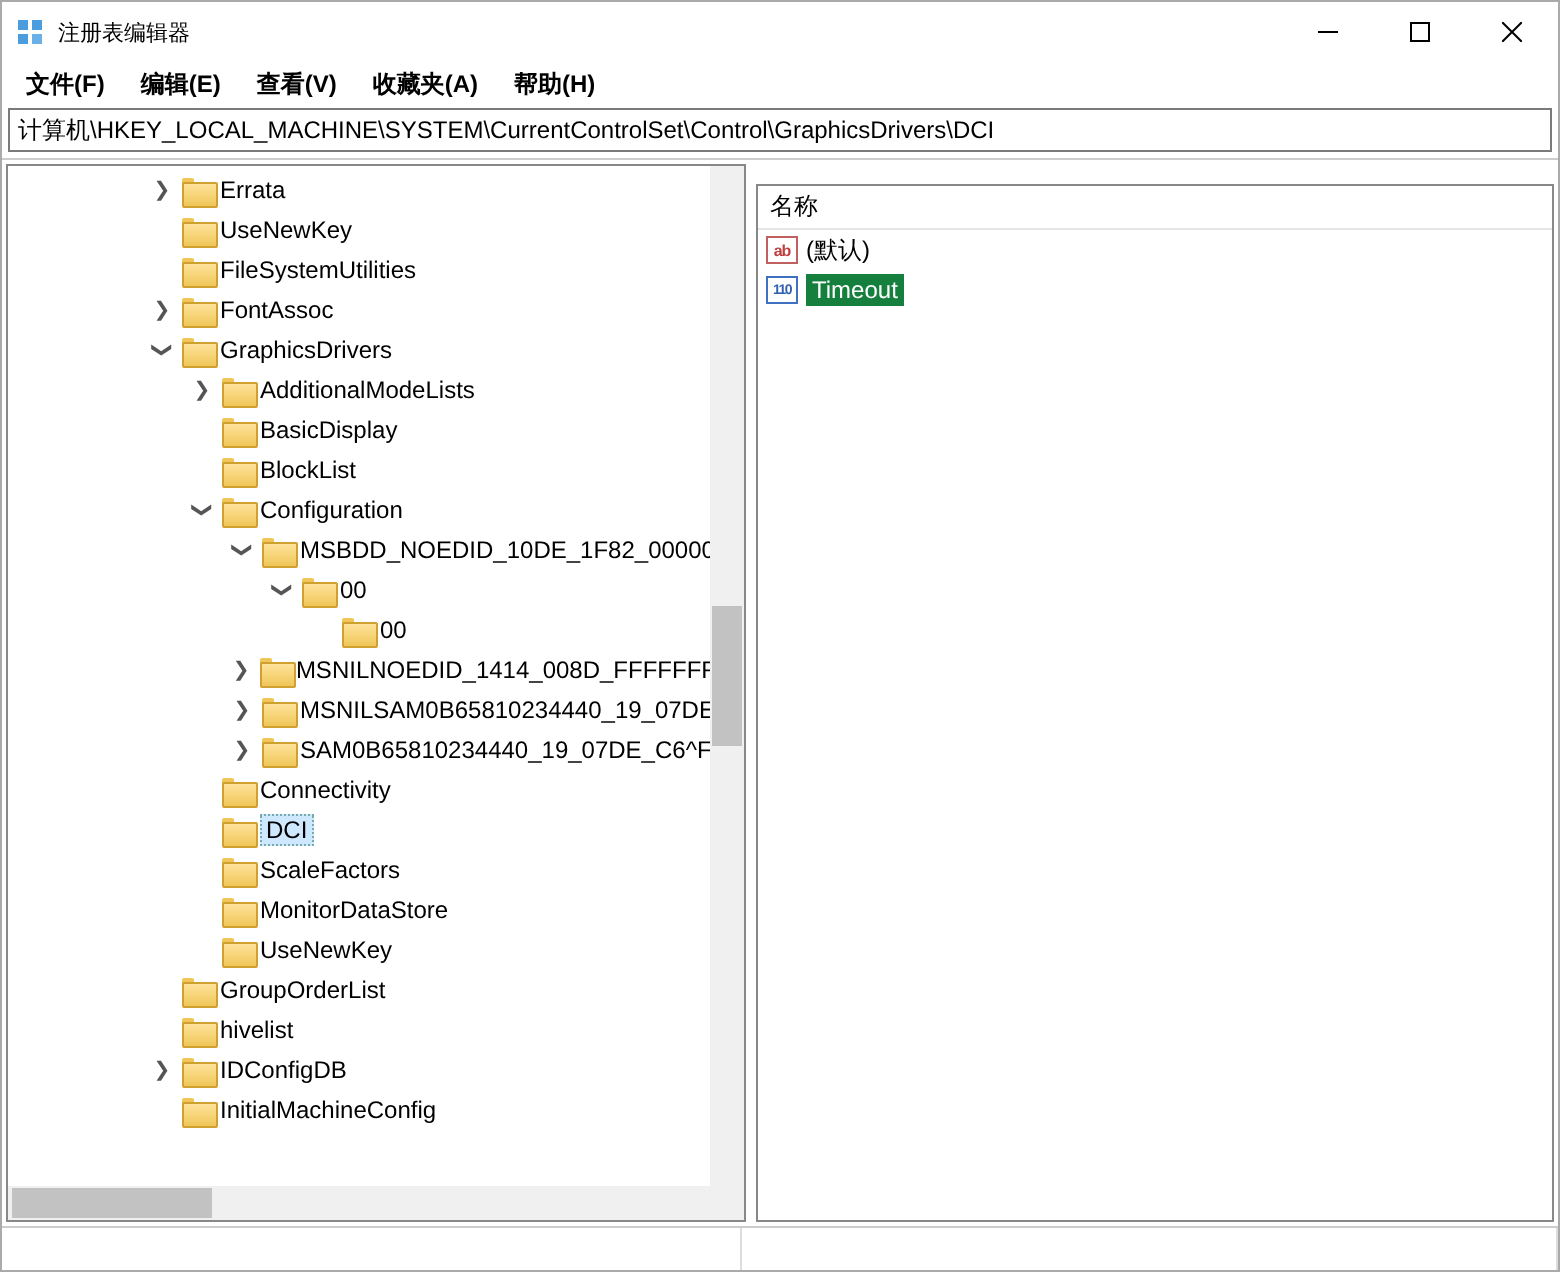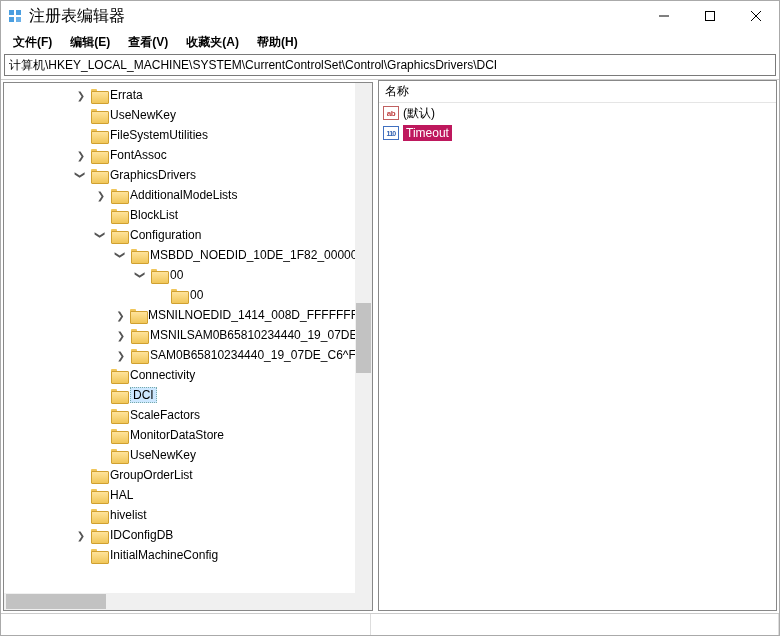--- a/index.html
+++ b/index.html
@@ -1,36 +1,36 @@
 <!DOCTYPE html>
 <html><head>
 <meta charset="utf-8">
 <style>
   * { box-sizing: border-box; margin: 0; padding: 0; font-family: "Segoe UI", "Microsoft YaHei", sans-serif; font-size: 12px; }
   body { width: 780px; height: 636px; background: #fff; display: flex; flex-direction: column; border: 1px solid #aaa; overflow: hidden; }
   .titlebar { height: 30px; display: flex; align-items: center; padding-left: 6px; }
   .titlebar .app-icon { width: 16px; height: 16px; margin-right: 6px; display:flex; align-items:center; justify-content:center; }
-  .titlebar .title { flex: 1; font-size: 16px; }
+  .titlebar .title { flex: 1; font-size: 11px; }
   .win-controls { display: flex; }
   .win-btn { width: 46px; height: 30px; display: flex; align-items: center; justify-content: center; }
   .menubar { height: 22px; display: flex; align-items: center; padding: 0 4px; gap: 2px; }
   .menu-item { padding: 2px 8px; font-size: 12px; font-weight: bold; }
   .addressbar { height: 22px; border: 1px solid #7a7a7a; margin: 1px 3px 3px 3px; display: flex; align-items: center; padding: 0 4px; }
   .addressbar .path { white-space: nowrap; overflow: hidden; }
   .workspace { flex: 1; display: flex; border-top: 1px solid #ccc; overflow: hidden; }
   .tree-pane { width: 370px; border: 1px solid #888; margin: 2px 0 2px 2px; position: relative; overflow: hidden; background: #fff; }
   .splitter { width: 5px; cursor: col-resize; }
-  .values-pane { flex: 1; border: 1px solid #888; margin: 0 2px 2px 0; overflow: hidden; }
+  .values-pane { flex: 1; border: 1px solid #888; margin: 12px 2px 2px 0; overflow: hidden; }
   .col-header { height: 22px; border-bottom: 1px solid #e5e5e5; padding: 0 6px; display: flex; align-items: center; }
   .value-row { height: 20px; display: flex; align-items: center; padding-left: 4px; }
   .reg-icon { width: 16px; height: 14px; margin-right: 4px; background: #fff; border:1px solid #c06060; position:relative; display:flex; align-items:center; justify-content:center; }
   .reg-icon.str::after { content: "ab"; font-size:8px; color:#c04040; font-weight:bold; letter-spacing:-0.5px; }
   .reg-icon.bin { border-color:#4070c0; }
   .reg-icon.bin::after { content: "110"; font-size:7px; color:#3060b0; font-weight:bold; letter-spacing:-0.8px; }
-  .value-row.selected .val-name { background: #be185d; color: #fff; padding: 1px 3px; }
+  .value-row.selected .val-name { background: #15803d; color: #fff; padding: 1px 3px; }
   .tree { padding: 2px 0; }
   .node { display: flex; align-items: center; height: 20px; white-space: nowrap; }
   .expander { width: 14px; height: 14px; display:flex; align-items:center; justify-content:center; color:#555; font-size:10px; }
   .folder-icon { width: 16px; height: 13px; margin: 0 3px; position:relative; }
   .folder-icon::before { content:""; position:absolute; top:0; left:0; width:6px; height:3px; background:#f0c659; border-radius:1px 1px 0 0; }
   .folder-icon::after { content:""; position:absolute; top:2px; left:0; width:16px; height:11px; background:linear-gradient(#ffe39a,#f0c659); border-radius:1px; border:0.5px solid #d0a030; }
   .node.selected .node-label { background:#cde8ff; border:1px dotted #7aa; padding:0 2px; }
   .vscroll-thumb { position:absolute; right:1px; top:220px; width:15px; height:70px; background:#c2c2c2; border-radius:0; }
   .vscroll-track { position:absolute; right:0; top:0; width:17px; height:100%; background:#f0f0f0; }
   .statusbar { height:22px; border-top:1px solid #ccc; display:flex; }
@@ -114,20 +114,25 @@
           <span class="node-label">GraphicsDrivers</span>
         </div>
       <div class="node" style="padding-left:90px">
           <span class="expander">❯</span>
           <span class="folder-icon"></span>
           <span class="node-label">AdditionalModeLists</span>
         </div>
       <div class="node" style="padding-left:90px">
           <span class="expander"></span>
           <span class="folder-icon"></span>
+          <span class="node-label">BasicDisplay</span>
+        </div>
+      <div class="node" style="padding-left:90px">
+          <span class="expander"></span>
+          <span class="folder-icon"></span>
           <span class="node-label">BlockList</span>
         </div>
       <div class="node" style="padding-left:90px">
           <span class="expander" style="transform:rotate(90deg)">❯</span>
           <span class="folder-icon"></span>
           <span class="node-label">Configuration</span>
         </div>
       <div class="node" style="padding-left:110px">
           <span class="expander" style="transform:rotate(90deg)">❯</span>
           <span class="folder-icon"></span>
@@ -180,25 +185,20 @@
         </div>
       <div class="node" style="padding-left:90px">
           <span class="expander"></span>
           <span class="folder-icon"></span>
           <span class="node-label">UseNewKey</span>
         </div>
       <div class="node" style="padding-left:70px">
           <span class="expander"></span>
           <span class="folder-icon"></span>
           <span class="node-label">GroupOrderList</span>
-        </div>
-      <div class="node" style="padding-left:70px">
-          <span class="expander"></span>
-          <span class="folder-icon"></span>
-          <span class="node-label">HAL</span>
         </div>
       <div class="node" style="padding-left:70px">
           <span class="expander"></span>
           <span class="folder-icon"></span>
           <span class="node-label">hivelist</span>
         </div>
       <div class="node" style="padding-left:70px">
           <span class="expander">❯</span>
           <span class="folder-icon"></span>
           <span class="node-label">IDConfigDB</span>

